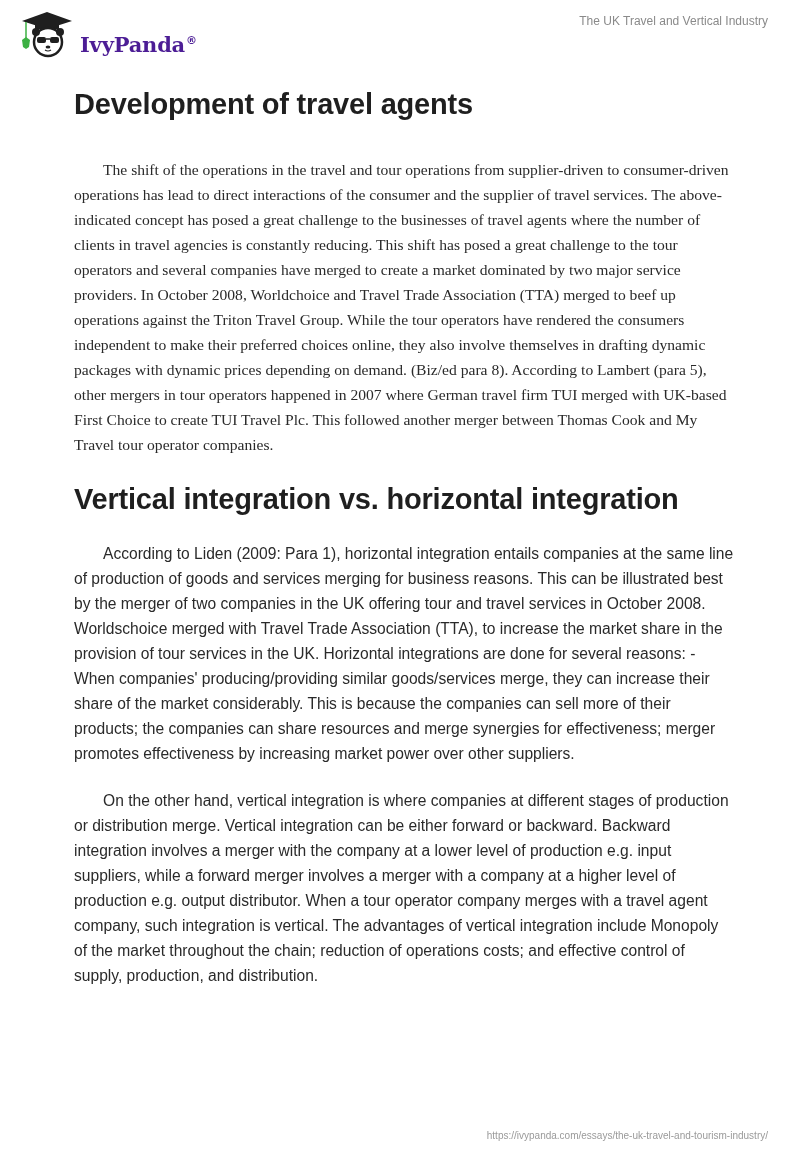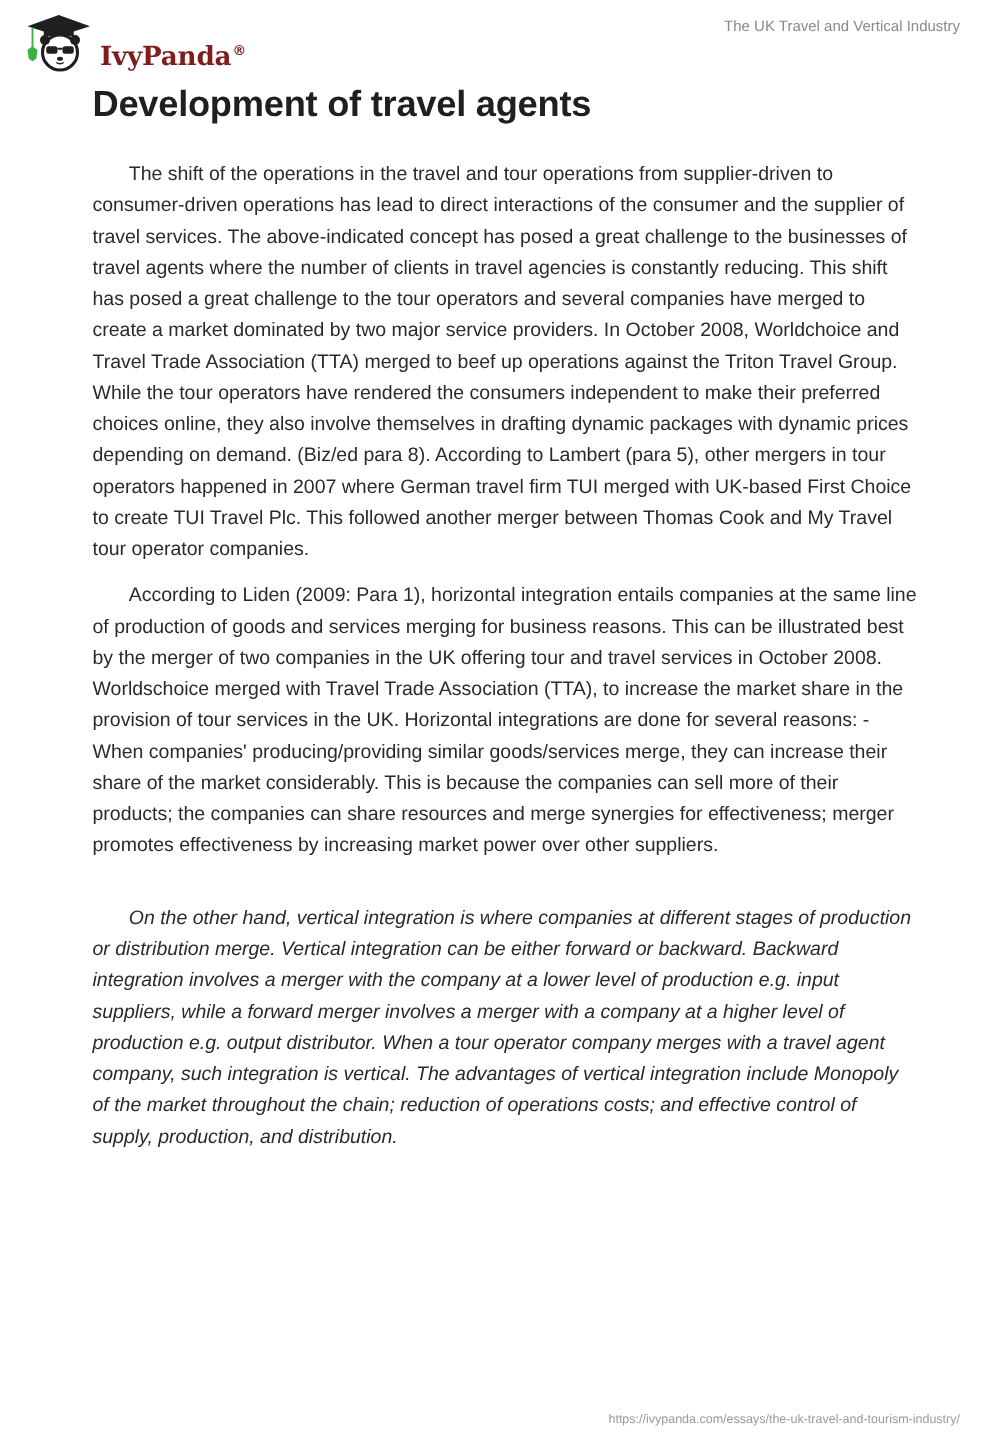--- a/index.html
+++ b/index.html
@@ -30,21 +30,21 @@
       align-items: center;
     }
     .logo-mark {
       width: 58px;
       height: 48px;
     }
     .logo-text {
       font-family: "DejaVu Serif", serif;
       font-weight: bold;
       font-size: 21px;
-      color: #7f1d1d;
+      color: #4c1d95;
       margin-left: 4px;
       margin-top: 20px;
       letter-spacing: -0.2px;
     }
     .logo-reg {
       font-size: 11px;
       vertical-align: super;
       margin-left: 1px;
       font-family: "DejaVu Sans", sans-serif;
       font-weight: bold;
@@ -52,44 +52,44 @@
     .doc-title {
       position: absolute;
       right: 32px;
       top: 14px;
       font-size: 12px;
       color: #8a8a8a;
     }
     .content {
       position: absolute;
       left: 74px;
-      top: 64px;
+      top: 84px;
       width: 660px;
     }
     h2 {
       font-family: "Liberation Sans", sans-serif;
       font-weight: bold;
       font-size: 29px;
       color: #1f1f1f;
       margin: 0;
       line-height: 40px;
       letter-spacing: -0.2px;
     }
     p {
       font-size: 15.6px;
       line-height: 25px;
       margin: 0;
       text-indent: 29px;
       color: #2a2a2a;
     }
     .h1 { margin-top: 0; }
-    .p1 { margin-top: 23px; }
+    .p1 { margin-top: 33px; font-family: Liberation Serif, serif; }
     .h2s { margin-top: 22px; }
-    .p2 { margin-top: 12px; }
-    .p3 { margin-top: 33px; font-style: italic; }
+    .p2 { margin-top: 22px; }
+    .p3 { margin-top: 22px; }
     .footer-url {
       position: absolute;
       right: 32px;
       top: 1130px;
       font-size: 10px;
       color: #9a9a9a;
     }
   </style>
 </head>
 <body>
@@ -117,17 +117,18 @@
     </svg>
     <span class="logo-text"><span>IvyPanda</span><span class="logo-reg">®</span></span>
   </div>
   <div class="doc-title">The UK Travel and Vertical Industry</div>
 </div>
 
 <div class="content">
   <h2 class="h1">Development of travel agents</h2>
   <p class="p1">The shift of the operations in the travel and tour operations from supplier-driven to consumer-driven operations has lead to direct interactions of the consumer and the supplier of travel services. The above-indicated concept has posed a great challenge to the businesses of travel agents where the number of clients in travel agencies is constantly reducing. This shift has posed a great challenge to the tour operators and several companies have merged to create a market dominated by two major service providers. In October 2008, Worldchoice and Travel Trade Association (TTA) merged to beef up operations against the Triton Travel Group. While the tour operators have rendered the consumers independent to make their preferred choices online, they also involve themselves in drafting dynamic packages with dynamic prices depending on demand. (Biz/ed para 8). According to Lambert (para 5), other mergers in tour operators happened in 2007 where German travel firm TUI merged with UK-based First Choice to create TUI Travel Plc. This followed another merger between Thomas Cook and My Travel tour operator companies.</p>
 
+  <h2 class="h2s">Vertical integration vs. horizontal integration</h2>
   <p class="p2">According to Liden (2009: Para 1), horizontal integration entails companies at the same line of production of goods and services merging for business reasons. This can be illustrated best by the merger of two companies in the UK offering tour and travel services in October 2008. Worldschoice merged with Travel Trade Association (TTA), to increase the market share in the provision of tour services in the UK. Horizontal integrations are done for several reasons: - When companies' producing/providing similar goods/services merge, they can increase their share of the market considerably. This is because the companies can sell more of their products; the companies can share resources and merge synergies for effectiveness; merger promotes effectiveness by increasing market power over other suppliers.</p>
   <p class="p3">On the other hand, vertical integration is where companies at different stages of production or distribution merge. Vertical integration can be either forward or backward. Backward integration involves a merger with the company at a lower level of production e.g. input suppliers, while a forward merger involves a merger with a company at a higher level of production e.g. output distributor. When a tour operator company merges with a travel agent company, such integration is vertical. The advantages of vertical integration include Monopoly of the market throughout the chain; reduction of operations costs; and effective control of supply, production, and distribution.</p>
 </div>
 
 <div class="footer-url">https://ivypanda.com/essays/the-uk-travel-and-tourism-industry/</div>
 
 </body></html>

